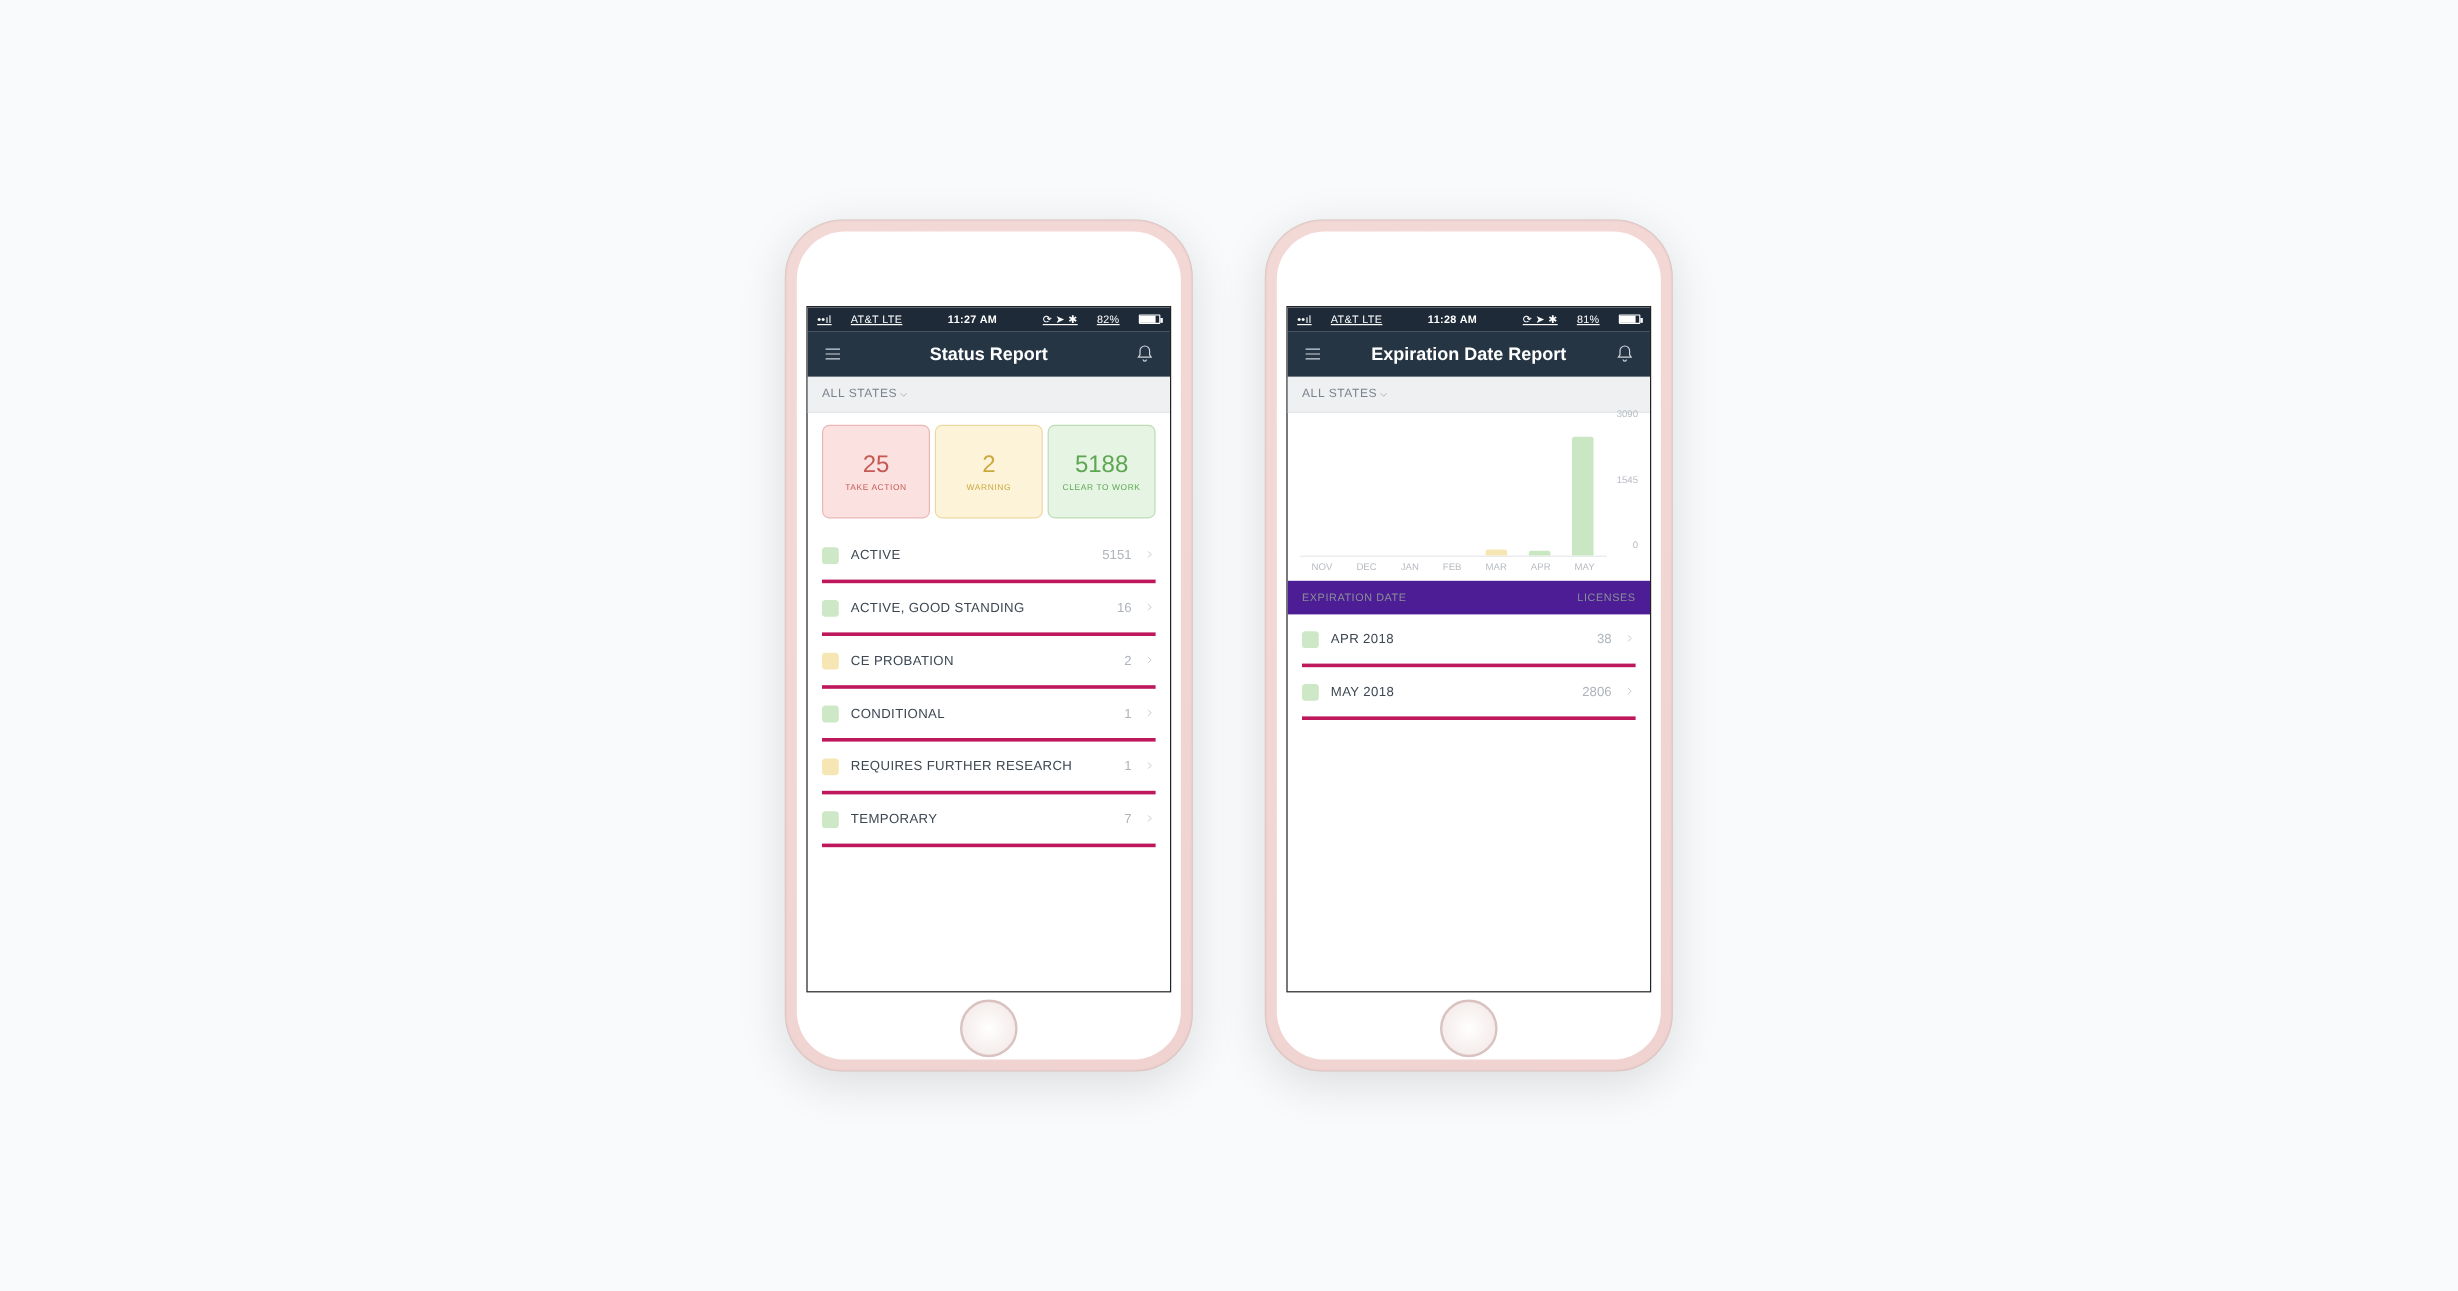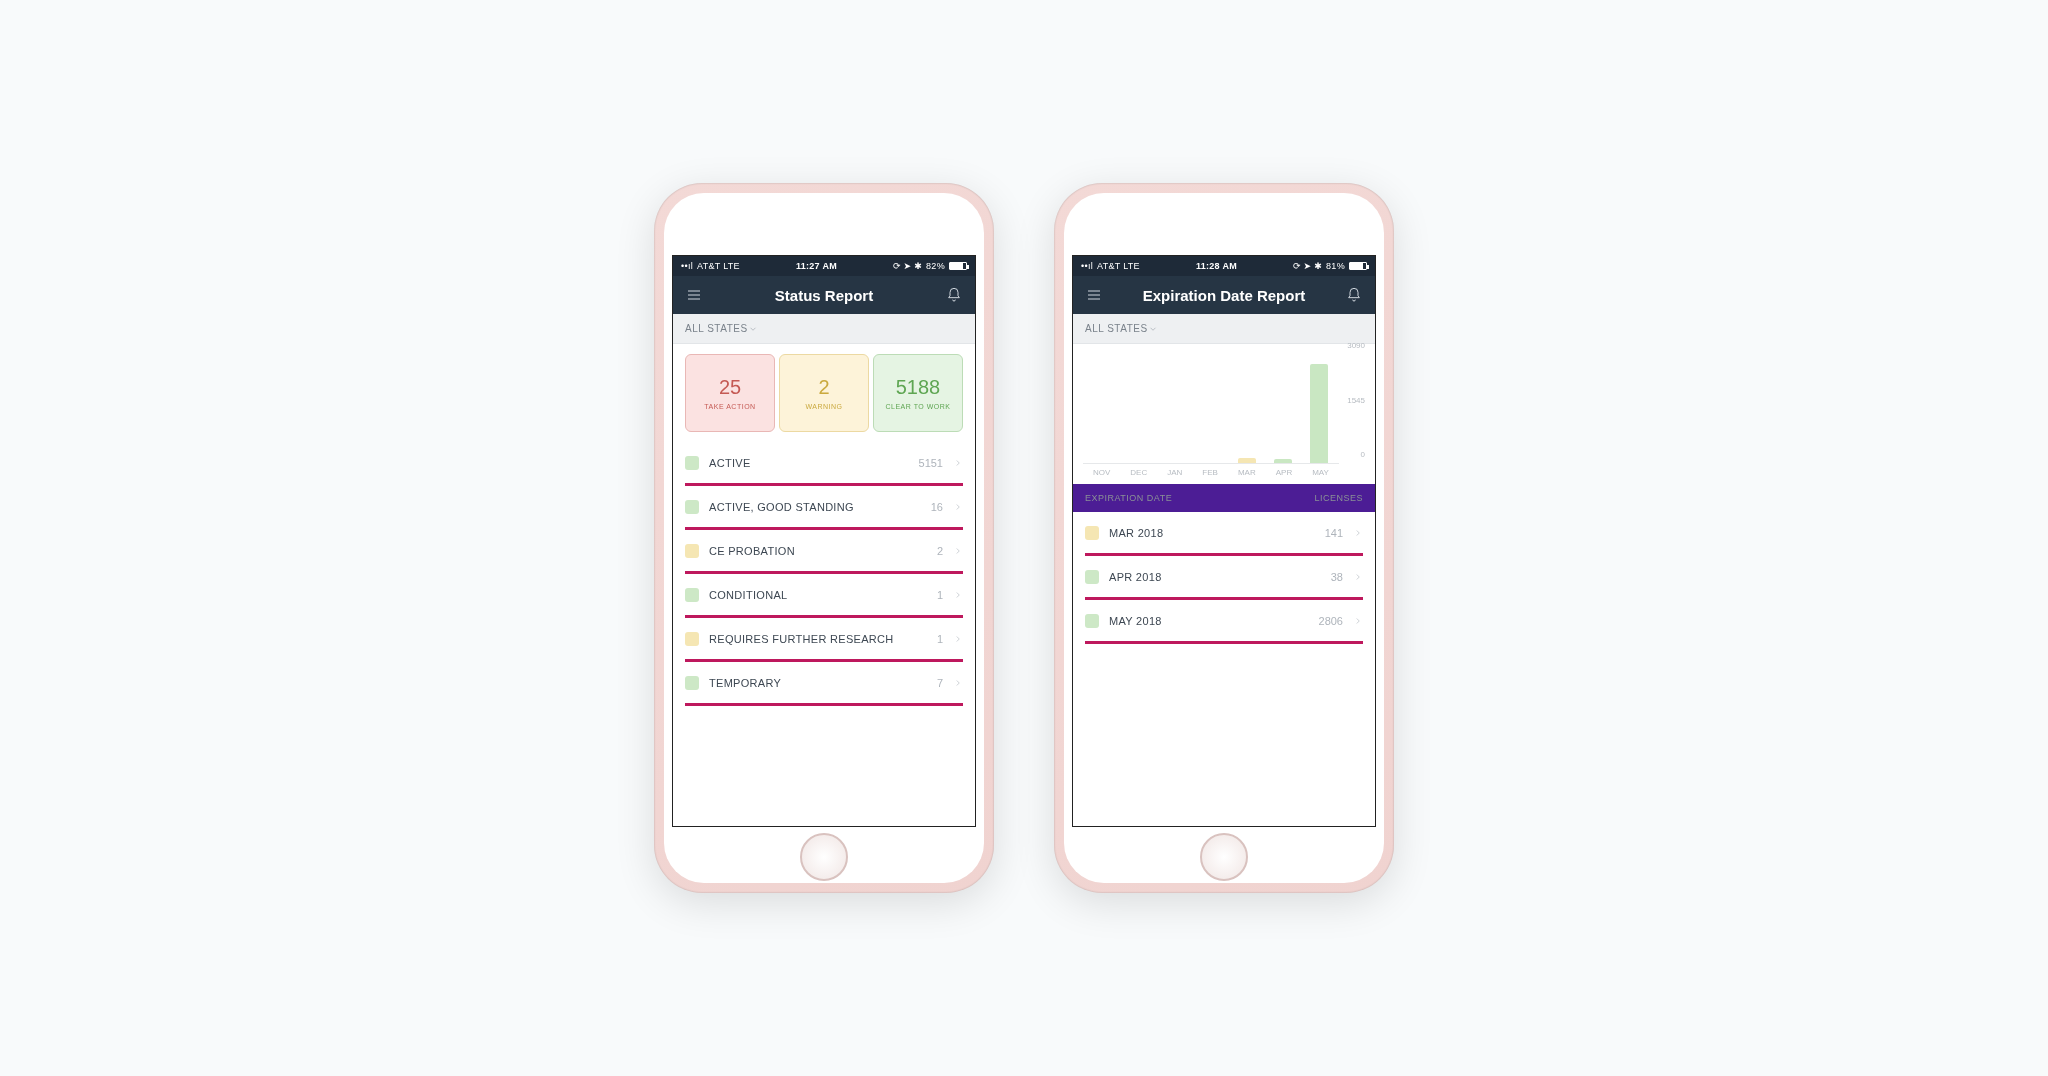--- a/index.html
+++ b/index.html
@@ -49,21 +49,21 @@
   .screen {
     width:100%; height:100%; border:1px solid #222; background:#fff;
     display:flex; flex-direction:column; overflow:hidden;
   }
   
   .statusbar {
     height:20px; background:#1e2a38; color:#fff; font-size:9px;
     display:flex; align-items:center; justify-content:space-between;
     padding:0 8px; letter-spacing:.3px;
   }
-  .statusbar .sb-left, .statusbar .sb-right { display:flex; align-items:center; gap:4px; }
+  .statusbar .sb-left, .statusbar .sb-right { display:flex; align-items:center; gap:16px;text-decoration:underline; }
   .sb-center { font-weight:600; }
   .batt { width:18px;height:8px;border:1px solid #fff;border-radius:1px;position:relative;}
   .batt::after{content:'';position:absolute;right:-3px;top:2px;width:2px;height:4px;background:#fff;}
   .batt i{display:block;height:100%;background:#fff;}
   
   .app-header{
     height:38px;background:#263544;color:#fff;display:flex;align-items:center;
     justify-content:space-between;padding:0 12px;font-size:15px;
   }
   .app-title{font-weight:700;}
@@ -297,28 +297,20 @@
             <span>MAY</span>
           </div>
       </div>
 
       <div class="thead">
         <span>EXPIRATION DATE</span>
         <span>LICENSES</span>
       </div>
       <div class="list" id="list-right">
           <div class="row">
-            <span class="swatch sw-y"></span>
-            <span class="row-label">MAR 2018</span>
-            <span class="row-val">141</span>
-            <span class="row-chev"><svg viewBox="0 0 24 24">
-                <path d="M9 6l6 6-6 6"></path>
-              </svg></span>
-          </div>
-          <div class="row">
             <span class="swatch sw-g"></span>
             <span class="row-label">APR 2018</span>
             <span class="row-val">38</span>
             <span class="row-chev"><svg viewBox="0 0 24 24">
                 <path d="M9 6l6 6-6 6"></path>
               </svg></span>
           </div>
           <div class="row">
             <span class="swatch sw-g"></span>
             <span class="row-label">MAY 2018</span>

